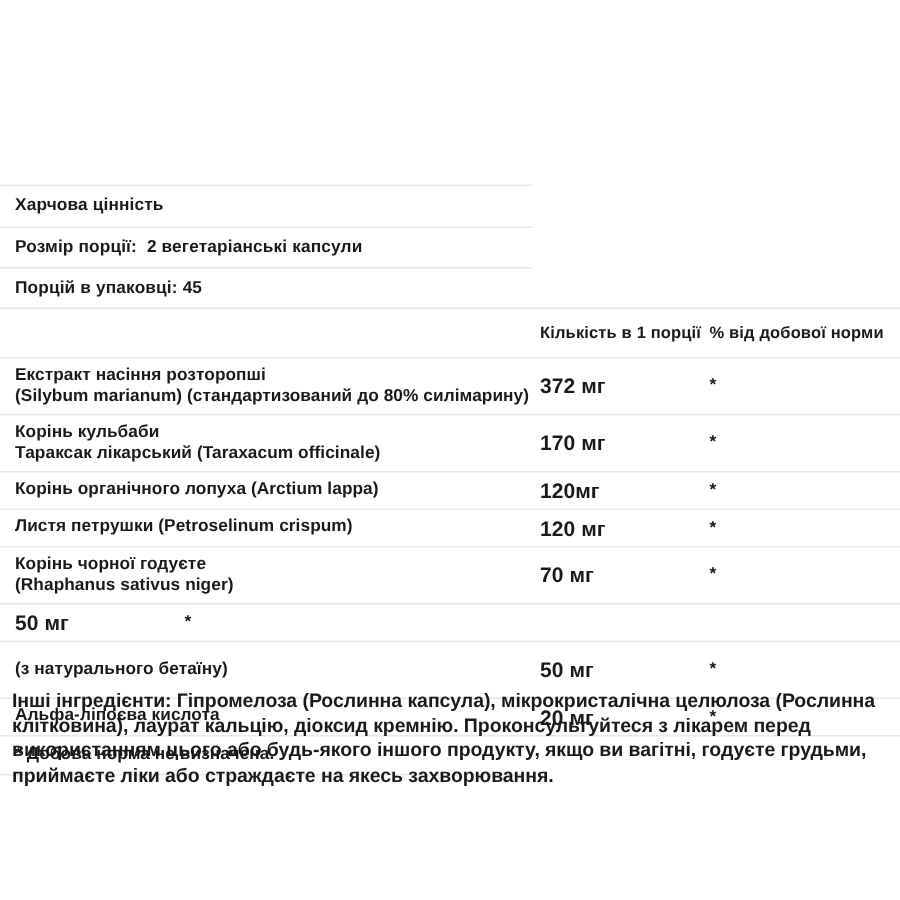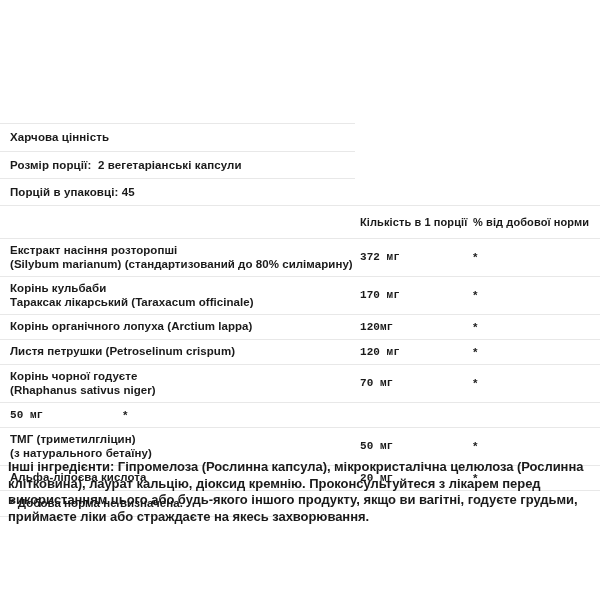--- a/index.html
+++ b/index.html
@@ -97,22 +97,21 @@
   .ing-row.two-line  { height: 38px; }
 
   .ing-row .cell-name {
     font-weight: bold;
     line-height: 14.5px;
   }
   .ing-row .cell-name .l2 { display: block; }
 
   .ing-row .cell-amount {
     font-weight: bold;
-    font-size: 11px;
-    font-family: Liberation Mono, monospace;
+    font-size: 14px;
   }
   .ing-row .cell-dv {
     font-weight: bold;
     font-size: 11.5px;
     line-height: 6px;
   }
 
   
   .note-row {
     height: 26px;
@@ -218,21 +217,20 @@
       <div class="cell-dv">*</div>
     </div>
 
     <div class="row ing-row one-line full">
       <div class="cell-amount">50 мг</div>
       <div class="cell-dv">*</div>
     </div>
 
     <div class="row ing-row two-line full">
       <div class="cell-name">
-        <span class="l1">ТМГ (триметилгліцин)</span>
         <span class="l2">(з натурального бетаїну)</span>
       </div>
       <div class="cell-amount">50 мг</div>
       <div class="cell-dv">*</div>
     </div>
 
     <div class="row ing-row one-line full">
       <div class="cell-name">
         <span class="l1">Альфа-ліпоєва кислота</span>
       </div>

